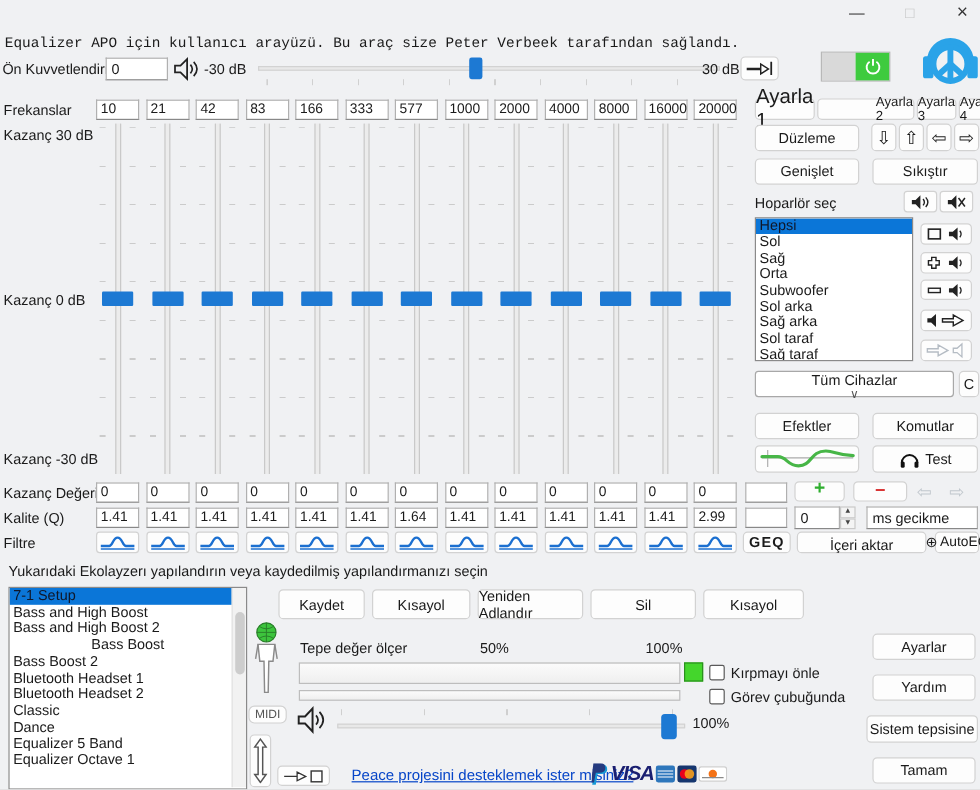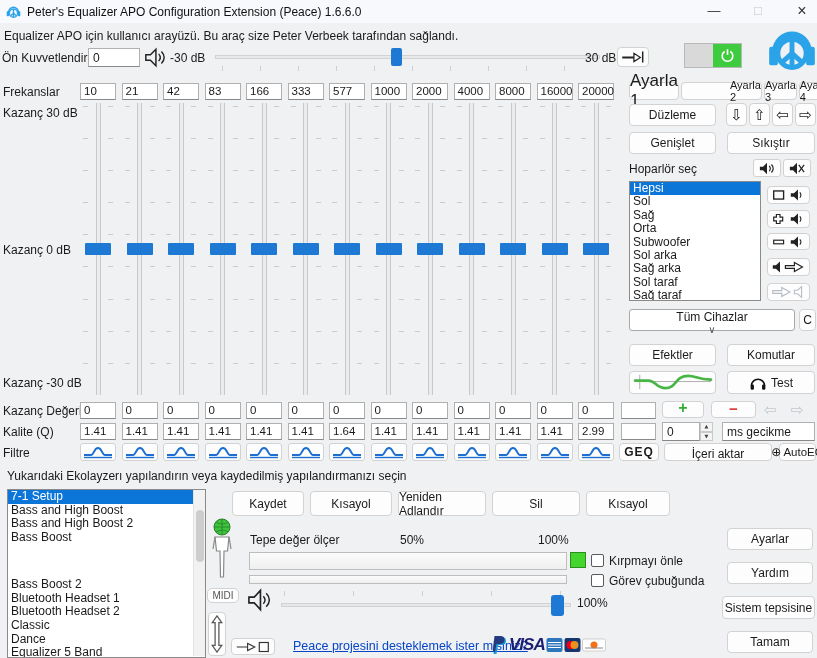--- a/index.html
+++ b/index.html
@@ -21,55 +21,43 @@
   .cell{width:36px;height:17px;background:#fff;border:1px solid #b0b0b0;border-bottom-color:#888;font-size:11.5px;padding:1px 0 0 3px;}
   .vslider{position:relative;width:36px;height:292px;}
   .vslider::before{content:"";position:absolute;left:50%;margin-left:-2.5px;top:0;bottom:0;width:5px;background:#ececec;border-left:1px solid #c9c9c9;border-right:1px solid #c9c9c9;}
   .vslider .tick{position:absolute;top:3px;bottom:3px;width:5px;background:repeating-linear-gradient(to bottom,#cbcbcb 0 1px,transparent 1px 32.1px);}
   .vslider .tick.l{left:3px;} .vslider .tick.r{right:3px;}
   .vslider .handle{position:absolute;left:50%;transform:translateX(-50%);top:calc(50% - 6px);width:26px;height:12px;background:#1d79d3;border-radius:1px;}
   .fbtn{width:36px;height:18px;background:#fdfdfd;border:1px solid #d2d2d2;border-radius:3px;display:flex;align-items:center;justify-content:center;}
   
   .listbox{position:absolute;background:#fff;border:1px solid #8a8a8a;overflow:hidden;}
   .listbox .item{padding:0 3px;line-height:13.4px;white-space:nowrap;font-size:12px;}
-  .listbox .item.selected{background:#0b76d8;color:#ffffff;}
+  .listbox .item.selected{background:#0b76d8;color:#0f172a;}
   
   .cb{position:absolute;width:13px;height:13px;background:#fff;border:1px solid #5a5a5a;border-radius:2px;}
   
   .hgroove{position:absolute;height:4px;background:#e8e8e8;border:1px solid #d2d2d2;}
   .hticks{position:absolute;height:5px;background:repeating-linear-gradient(to right,#d0d0d0 0 1px,transparent 1px 38px);}
   .hhandle{position:absolute;background:#1d79d3;border-radius:2px;}
   .link{color:#0645c8;text-decoration:underline;}
   .meter{position:absolute;background:linear-gradient(#fbfbfb,#efefef);border:1px solid #bdbdbd;}
   .spin{position:absolute;width:13px;display:flex;flex-direction:column;}
   .spin div{flex:1;border:1px solid #c9c9c9;background:#f4f4f4;font-size:5px;line-height:7px;text-align:center;color:#444;}
   .disabled-arrow{color:#c2c8ce;font-size:15px;}
 </style>
 </head>
 <body>
 
 <div id="app">
 
-  <div id="titlebar">
-    <svg width="15" height="15" viewBox="0 0 44 44" style="margin-left:6px;">
-      <path d="M8 24 a14 14 0 0 1 28 0" stroke="#2aa3e8" stroke-width="5" fill="none"></path>
-      <rect x="2" y="21" width="7" height="15" rx="2" fill="#2aa3e8"></rect>
-      <rect x="35" y="21" width="7" height="15" rx="2" fill="#2aa3e8"></rect>
-      <circle cx="22" cy="27" r="12" stroke="#2aa3e8" stroke-width="4" fill="none"></circle>
-      <line x1="22" y1="15" x2="22" y2="39" stroke="#2aa3e8" stroke-width="4"></line>
-      <line x1="22" y1="27" x2="13" y2="35" stroke="#2aa3e8" stroke-width="4"></line>
-      <line x1="22" y1="27" x2="31" y2="35" stroke="#2aa3e8" stroke-width="4"></line>
-    </svg>
-    <span class="title">Peter's Equalizer APO Configuration Extension (Peace) 1.6.6.0</span>
-  </div>
   <div class="wctl" style="left:694px;">—</div>
   <div class="wctl dis" style="left:738px;">□</div>
   <div class="wctl" style="left:782px;font-size:16px;">×</div>
 
-  <div class="lbl" style="left:4px;top:29px;">Equalizer APO için kullanıcı arayüzü. Bu araç size Peter Verbeek tarafından sağlandı.</div>
+  <div class="lbl" style="left:4px;top:29px;font-family:Liberation Mono, monospace;">Equalizer APO için kullanıcı arayüzü. Bu araç size Peter Verbeek tarafından sağlandı.</div>
 
   <div class="lbl" style="left:2px;top:51px;">Ön Kuvvetlendirme</div>
   <div class="field abs" style="left:88px;top:48px;width:52px;height:19px;padding:2px 0 0 4px;">0</div>
   <svg class="abs" style="left:144px;top:47px;" width="22" height="21" viewBox="0 0 24 22">
     <path d="M2 8 h5 l6 -6 v18 l-6 -6 h-5 z" fill="none" stroke="#222" stroke-width="1.6"></path>
     <path d="M16 7 q3.5 4 0 8" fill="none" stroke="#222" stroke-width="1.5"></path>
     <path d="M19 4.5 q6 6.5 0 13" fill="none" stroke="#222" stroke-width="1.5"></path>
   </svg>
   <div class="lbl" style="left:170px;top:51px;">-30 dB</div>
   <div class="hgroove" style="left:215px;top:55px;width:385px;"></div>
@@ -460,22 +448,22 @@
     <span class="uarr" style="font-size:12px;">⊕</span>
     <span>AutoEQ</span>
   </div>
 
   <div class="lbl" style="left:7px;top:469px;">Yukarıdaki Ekolayzerı yapılandırın veya kaydedilmiş yapılandırmanızı seçin</div>
   <div class="listbox" style="left:7px;top:489px;width:199px;height:169px;">
 
   <div class="item selected" style="line-height:13.7px;">7-1 Setup</div>
       <div class="item" style="line-height:13.7px;">Bass and High Boost</div>
       <div class="item" style="line-height:13.7px;">Bass and High Boost 2</div>
-      <div class="item" style="line-height:13.7px;">Bass Boost</div>
-      <div class="item" style="line-height:13.7px;margin-top:33px;">Bass Boost 2</div>
+      <div class="item" style="line-height:13.7px;text-align:center;">Bass Boost</div>
+      <div class="item" style="line-height:13.7px;">Bass Boost 2</div>
       <div class="item" style="line-height:13.7px;">Bluetooth Headset 1</div>
       <div class="item" style="line-height:13.7px;">Bluetooth Headset 2</div>
       <div class="item" style="line-height:13.7px;">Classic</div>
       <div class="item" style="line-height:13.7px;">Dance</div>
       <div class="item" style="line-height:13.7px;">Equalizer 5 Band</div>
       <div class="item" style="line-height:13.7px;">Equalizer Octave 1</div>
     </div>
   <div class="abs" style="left:193px;top:490px;width:12px;height:166px;background:#f2f2f2;border-left:1px solid #e2e2e2;">
     <div style="position:absolute;left:2px;top:20px;width:8px;height:52px;background:#cdcdcd;border-radius:4px;"></div>
   </div>

